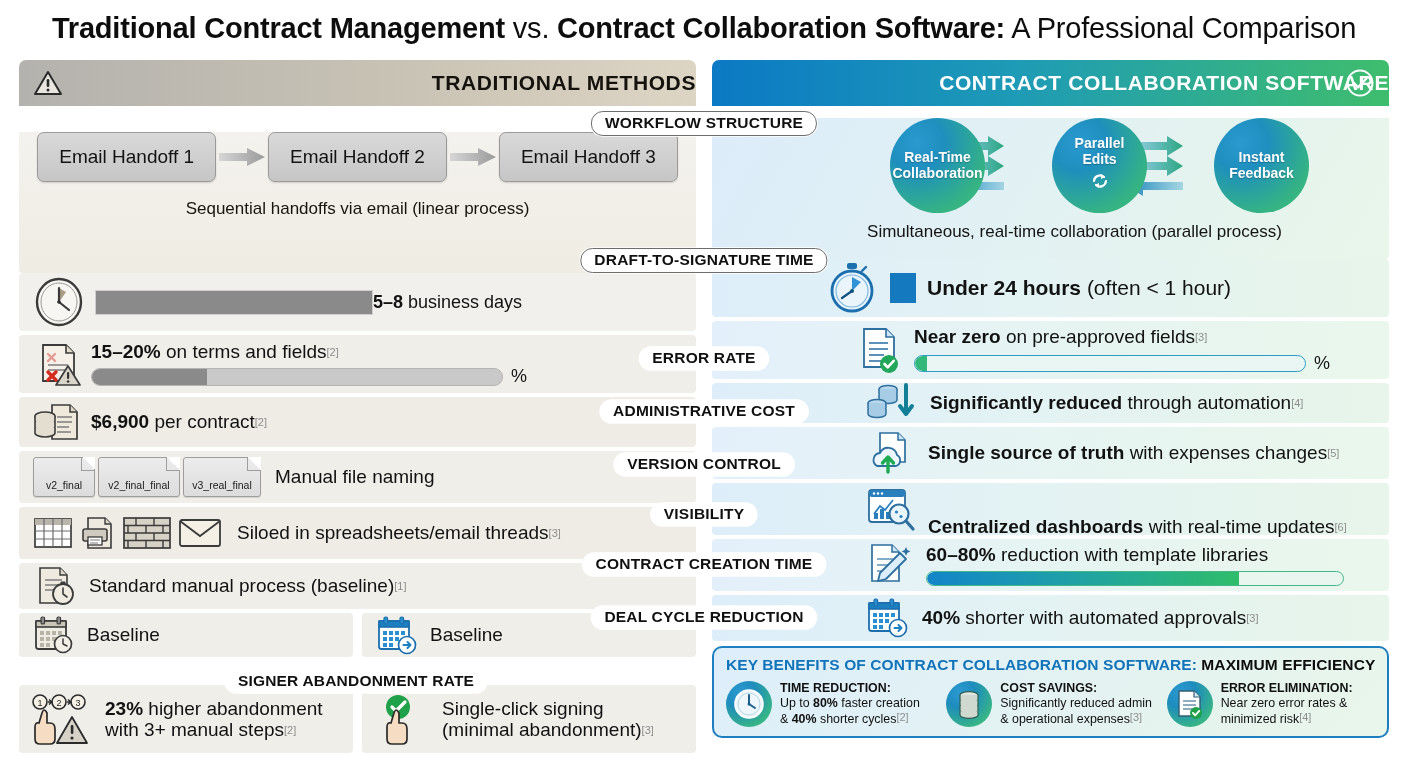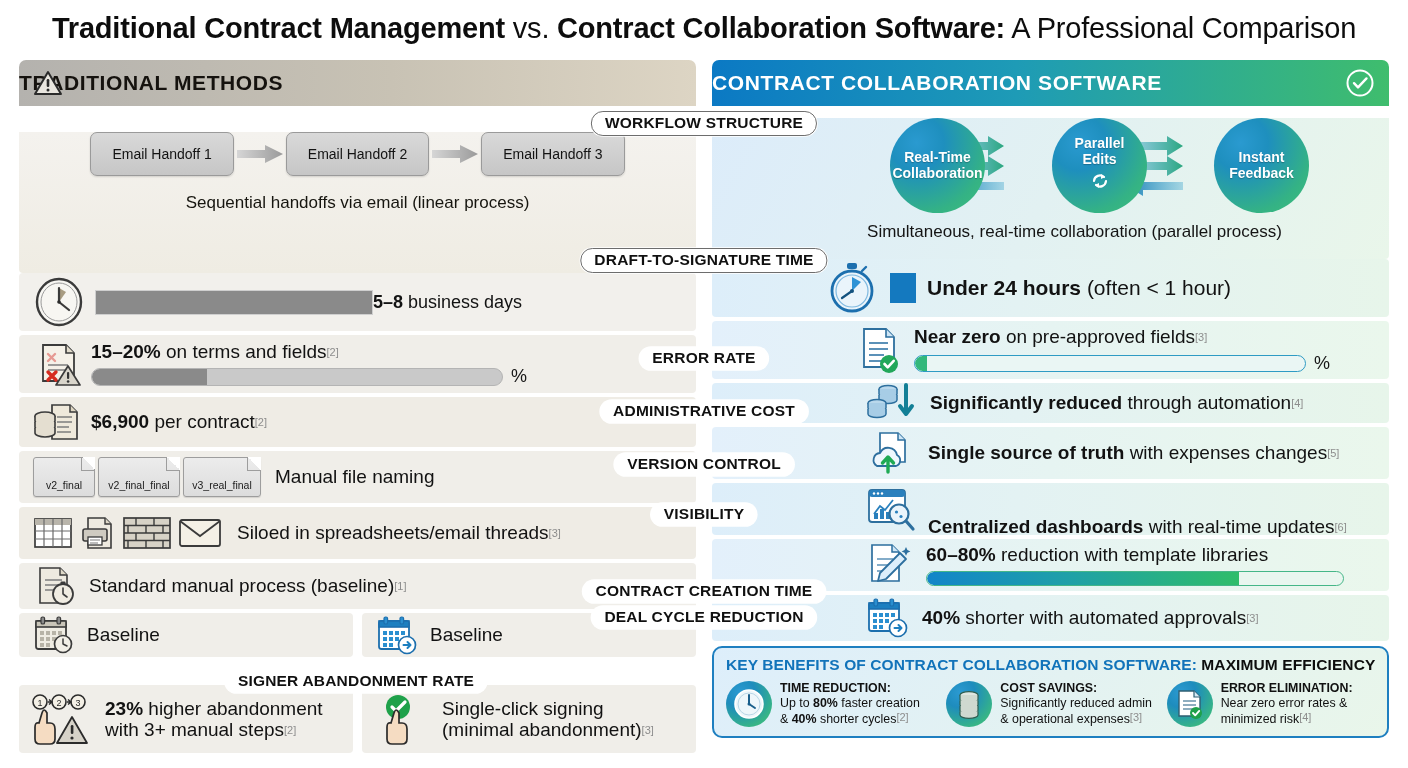--- a/index.html
+++ b/index.html
@@ -22,21 +22,21 @@
   .title .b { font-weight: bold; }
   .title .n { font-weight: normal; }
 
   
   .col { position: absolute; top: 60px; width: 677px; }
   .col-left  { left: 19px; }
   .col-right { left: 712px; }
 
   .panel-head {
     height: 46px; border-radius: 7px 7px 0 0;
-    display: flex; align-items: center; justify-content: flex-start;
+    display: flex; align-items: center; justify-content: flex-end;
     position: relative;
     font-size: 21px; font-weight: bold; letter-spacing: 0.6px;
   }
   .panel-head-left {
     background: linear-gradient(90deg,#b4b2ae 0%, #c8c2b4 55%, #ddd5c4 100%);
     color: #15120e;
   }
   .panel-head-right {
     background: linear-gradient(90deg,#0b79c4 0%, #1e9bb6 45%, #3fbd6d 100%);
     color: #ffffff;
@@ -79,21 +79,21 @@
     z-index: 30;
     box-shadow: 0 0 0 0.8px rgba(255,255,255,1);
   }
   .clabel.outlined { border: 1.4px solid #6d6d6d; }
 
   
   .chain { display: flex; align-items: center; justify-content: center; gap: 0; margin-top: 26px; }
   .chainbox {
     background: linear-gradient(180deg,#d9d9d9 0%, #c6c6c6 100%);
     border: 1.4px solid #9a9a9a; border-radius: 7px;
-    padding: 13px 21px; font-size: 14px; color: #131313;
+    padding: 13px 21px; font-size: 19px; color: #131313;
     box-shadow: 0 1px 2px rgba(0,0,0,.14);
   }
   .arrowgap { width: 52px; display:flex; align-items:center; justify-content:center; }
   .wf-cap { text-align: center; font-size: 17px; color: #16150f; margin-top: 17px; }
 
   
   .circles { position: relative; height: 96px; margin-top: 12px; }
   .circ {
     position: absolute; top: 0;
     width: 95px; height: 95px; border-radius: 50%;
@@ -694,17 +694,17 @@
       </div>
     </div>
   </div>
 
   <div class="clabel outlined" style="top:111px;">WORKFLOW STRUCTURE</div>
   <div class="clabel outlined" style="top:248px;">DRAFT-TO-SIGNATURE TIME</div>
   <div class="clabel" style="top:347px;">ERROR RATE</div>
   <div class="clabel" style="top:400px;">ADMINISTRATIVE COST</div>
   <div class="clabel" style="top:453px;">VERSION CONTROL</div>
   <div class="clabel" style="top:503px;">VISIBILITY</div>
-  <div class="clabel" style="top:580px;">CONTRACT CREATION TIME</div>
+  <div class="clabel" style="top:553px;">CONTRACT CREATION TIME</div>
   <div class="clabel" style="top:606px;">DEAL CYCLE REDUCTION</div>
   <div class="clabel" style="top:670px; left:356px;">SIGNER ABANDONMENT RATE</div>
 
 </div>
 
 </body></html>

